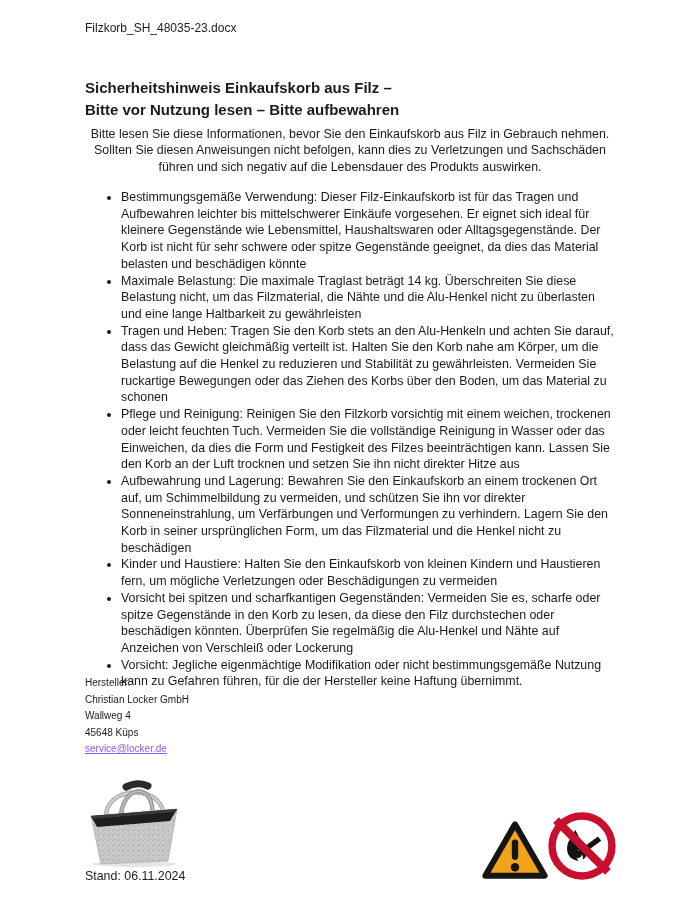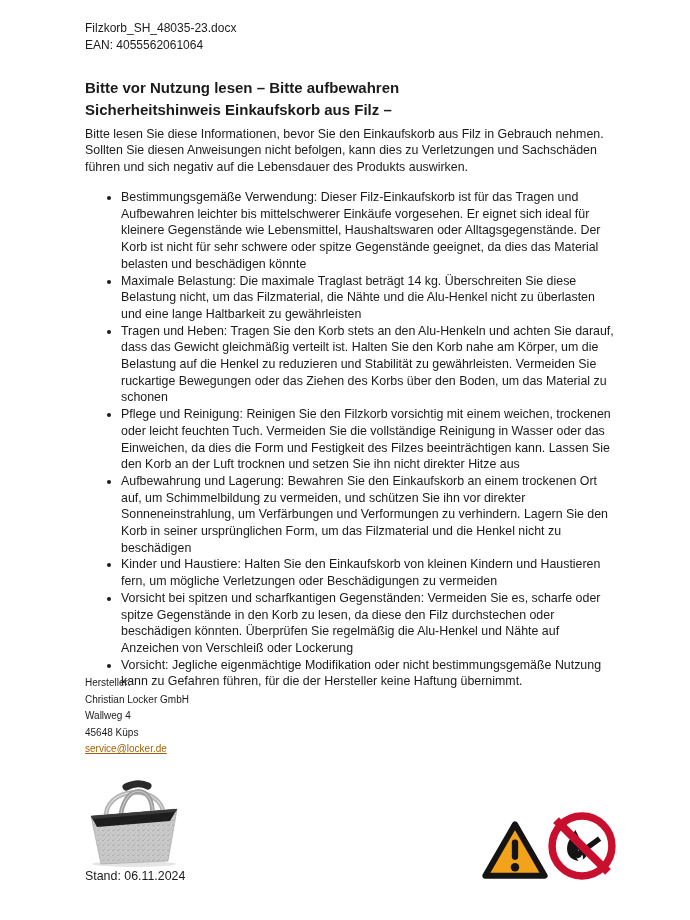--- a/index.html
+++ b/index.html
@@ -2,44 +2,43 @@
 <html><head>
 <meta charset="utf-8">
 <style>
   html,body { margin:0; padding:0; background:#ffffff; }
   .page {
     position:relative; width:690px; height:920px; background:#ffffff;
     font-family:"Liberation Sans", sans-serif; color:#1b1b1b; overflow:hidden;
   }
   .filehead { position:absolute; left:85px; top:13px; font-size:12px; line-height:17px;margin-top:7px; }
   .doc-title { position:absolute; left:85px; top:77px; font-size:15px; font-weight:bold; line-height:22px; }
-  .intro { position:absolute; left:85px; top:126px; width:530px; font-size:12.4px; line-height:16.4px; text-align:left; }
+  .intro { position:absolute; left:85px; top:126px; width:530px; font-size:12.4px; line-height:16.4px; text-align:center; }
   .bullets { position:absolute; left:85px; top:189px; width:530px; font-size:12.4px; line-height:16.7px; }
   .bullets ul { margin:0; padding-left:36px; }
   .bullets li { margin:0; padding:0; }
   .manufacturer { position:absolute; left:85px; top:675px; font-size:10px; line-height:16.6px; }
-  .manufacturer a { color:#a16207; text-decoration:underline; cursor:pointer; }
+  .manufacturer a { color:#8b5cf6; text-decoration:underline; cursor:pointer; }
   .basket { position:absolute; left:82px; top:774px; width:104px; height:94px; }
   .stand { position:absolute; left:85px; top:869px; font-size:12.4px; }
   .warn-triangle { position:absolute; left:482px; top:819px; width:66px; height:62px; }
   .no-flame { position:absolute; left:548px; top:812px; width:68px; height:68px; }
 </style>
 </head>
 <body>
 
 <div class="page">
 
   <div class="filehead">
     <div>Filzkorb_SH_48035-23.docx</div>
-    <div>EAN: 4055562061064</div>
   </div>
 
   <div class="doc-title">
+    <div>Sicherheitshinweis Einkaufskorb aus Filz –</div>
     <div>Bitte vor Nutzung lesen – Bitte aufbewahren</div>
-    <div>Sicherheitshinweis Einkaufskorb aus Filz –</div>
   </div>
 
   <div class="intro">Bitte lesen Sie diese Informationen, bevor Sie den Einkaufskorb aus Filz in Gebrauch nehmen. Sollten Sie diesen Anweisungen nicht befolgen, kann dies zu Verletzungen und Sachschäden führen und sich negativ auf die Lebensdauer des Produkts auswirken.</div>
 
   <div class="bullets">
     <ul>
       <li>Bestimmungsgemäße Verwendung: Dieser Filz-Einkaufskorb ist für das Tragen und Aufbewahren leichter bis mittelschwerer Einkäufe vorgesehen. Er eignet sich ideal für kleinere Gegenstände wie Lebensmittel, Haushaltswaren oder Alltagsgegenstände. Der Korb ist nicht für sehr schwere oder spitze Gegenstände geeignet, da dies das Material belasten und beschädigen könnte</li>
       <li>Maximale Belastung: Die maximale Traglast beträgt 14 kg. Überschreiten Sie diese Belastung nicht, um das Filzmaterial, die Nähte und die Alu-Henkel nicht zu überlasten und eine lange Haltbarkeit zu gewährleisten</li>
       <li>Tragen und Heben: Tragen Sie den Korb stets an den Alu-Henkeln und achten Sie darauf, dass das Gewicht gleichmäßig verteilt ist. Halten Sie den Korb nahe am Körper, um die Belastung auf die Henkel zu reduzieren und Stabilität zu gewährleisten. Vermeiden Sie ruckartige Bewegungen oder das Ziehen des Korbs über den Boden, um das Material zu schonen</li>
       <li>Pflege und Reinigung: Reinigen Sie den Filzkorb vorsichtig mit einem weichen, trockenen oder leicht feuchten Tuch. Vermeiden Sie die vollständige Reinigung in Wasser oder das Einweichen, da dies die Form und Festigkeit des Filzes beeinträchtigen kann. Lassen Sie den Korb an der Luft trocknen und setzen Sie ihn nicht direkter Hitze aus</li>

